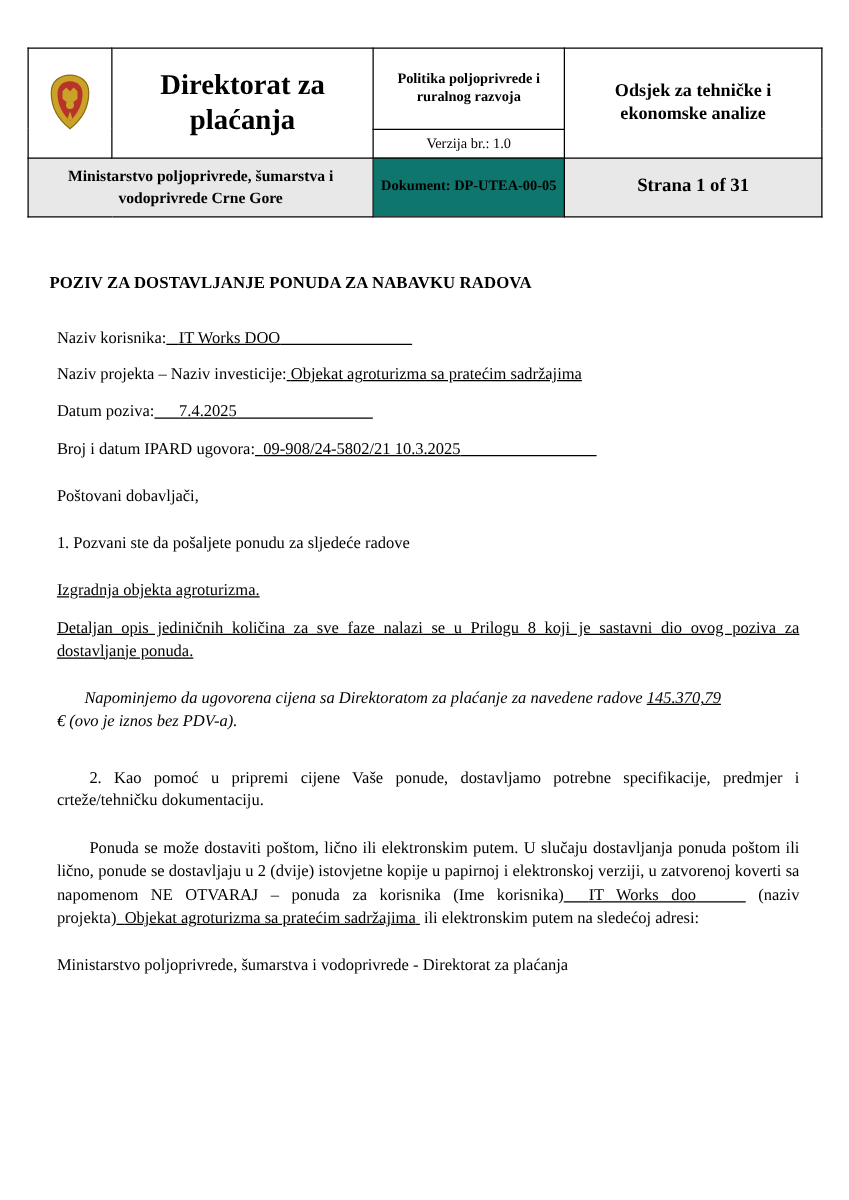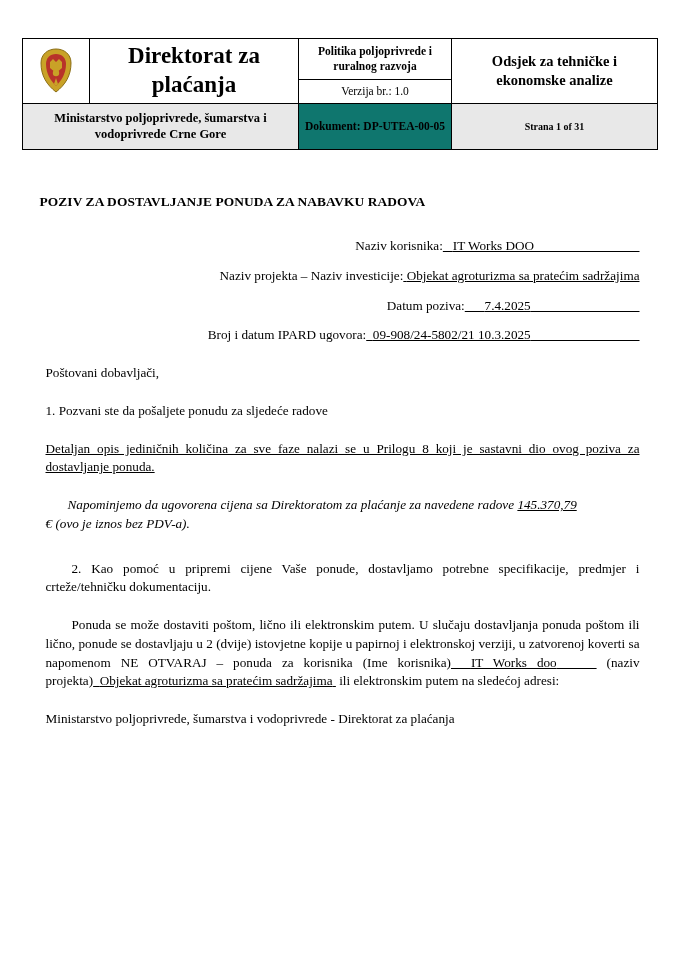--- a/index.html
+++ b/index.html
@@ -50,21 +50,21 @@
     font-size: 23px;
     font-weight: bold;
     line-height: 1.25;
     margin-top: 18px;
   }
   .policy-cell {
     width: 140px;
     font-size: 11.5px;
     font-weight: bold;
     line-height: 1.3;
-    padding: 5px 6px !important;
+    padding: 17px 6px !important;
   }
   .version-cell {
     font-size: 11.5px;
     font-weight: normal;
     padding: 5px 6px !important;
   }
   .dept-cell {
     font-size: 14.5px;
     font-weight: bold;
     line-height: 1.3;
@@ -80,21 +80,21 @@
   .doc-cell {
     background: #0f766e;
     font-size: 11.5px;
     font-weight: bold;
     line-height: 1.3;
     width: 137px;
     padding: 6px 4px !important;
   }
   .page-cell {
     background: #e8e8e8;
-    font-size: 10px;
+    font-size: 15px;
     font-weight: bold;
     width: 96px;
   }
 
   
   .body {
     margin: 0 auto;
     width: 600px;
     padding-top: 42px;
     font-size: 13.2px;
@@ -104,21 +104,20 @@
     font-size: 13.4px;
     font-weight: bold;
     margin: 0 0 26px 0;
     letter-spacing: 0.1px;
   }
   .field-row {
     margin: 0 0 11px 0;
     padding-left: 6px;
     white-space: nowrap;
     font-size: 13.2px;
-    text-align: right;
   }
   .u {
     text-decoration: underline;
     white-space: pre;
   }
   .gap { white-space: pre; }
   p.para {
     margin: 0 0 11px 0;
     padding-left: 6px;
     text-align: justify;
@@ -198,20 +197,21 @@
     <div class="spacer-sm"></div>
 
     <p class="para">Poštovani dobavljači,</p>
 
     <div class="spacer-sm"></div>
 
     <p class="para">1.  Pozvani ste da pošaljete ponudu za sljedeće radove</p>
 
     <div class="spacer-sm"></div>
 
+    <p class="para underline-block"> Izgradnja objekta agroturizma.</p>
 
     <p class="para underline-block">Detaljan opis jediničnih količina za sve faze nalazi se u Prilogu 8 koji je sastavni dio ovog poziva za dostavljanje ponuda.</p>
 
 
     <div class="spacer-sm"></div>
 
     <p class="note">
       <span style="padding-left:22px">Napominjemo da ugovorena cijena sa Direktoratom za plaćanje za navedene radove</span>
       <span class="num-ul">145.370,79</span>
       <br>

